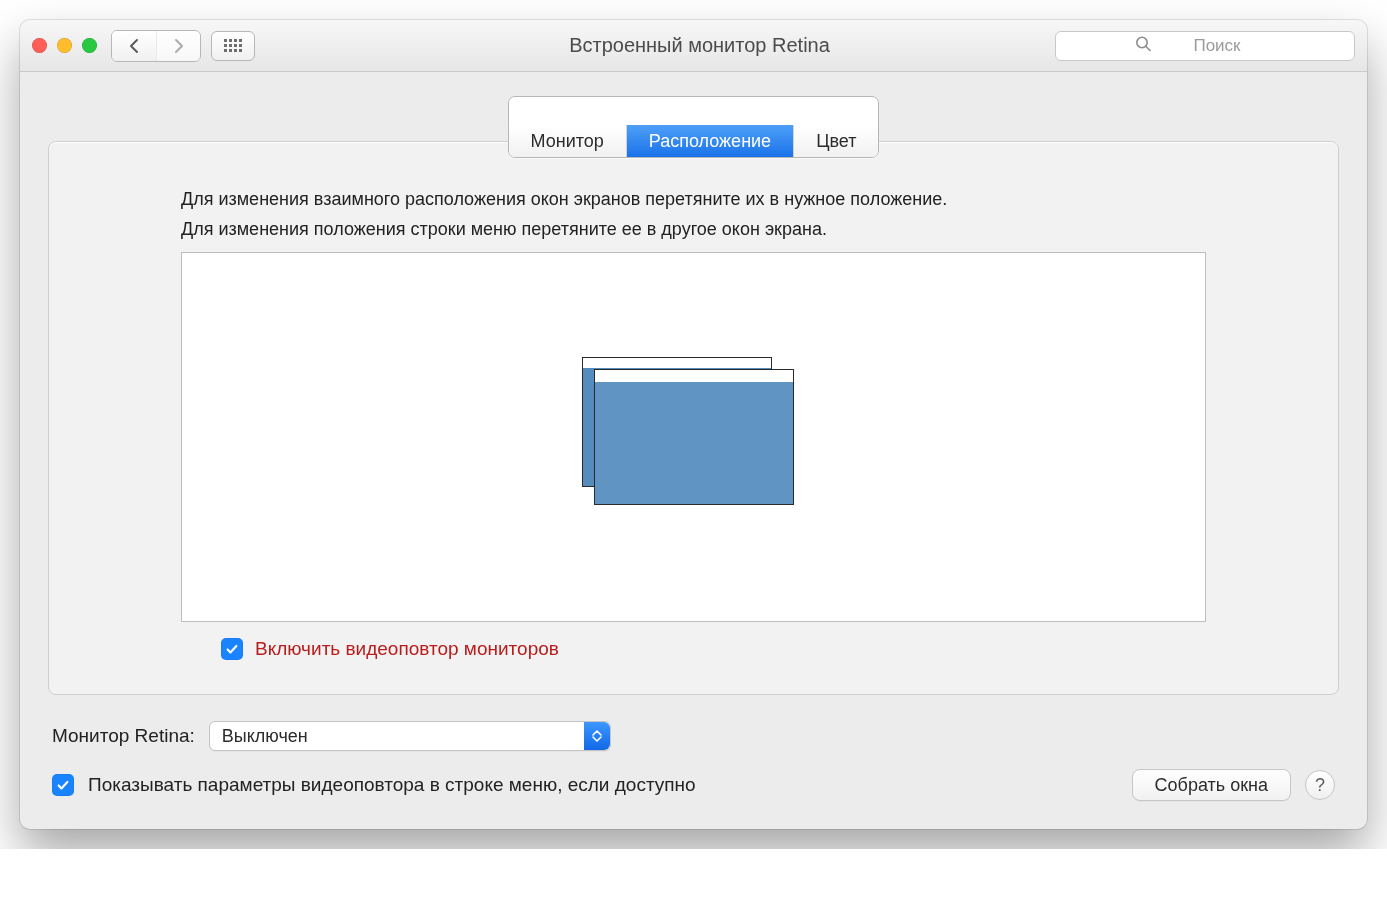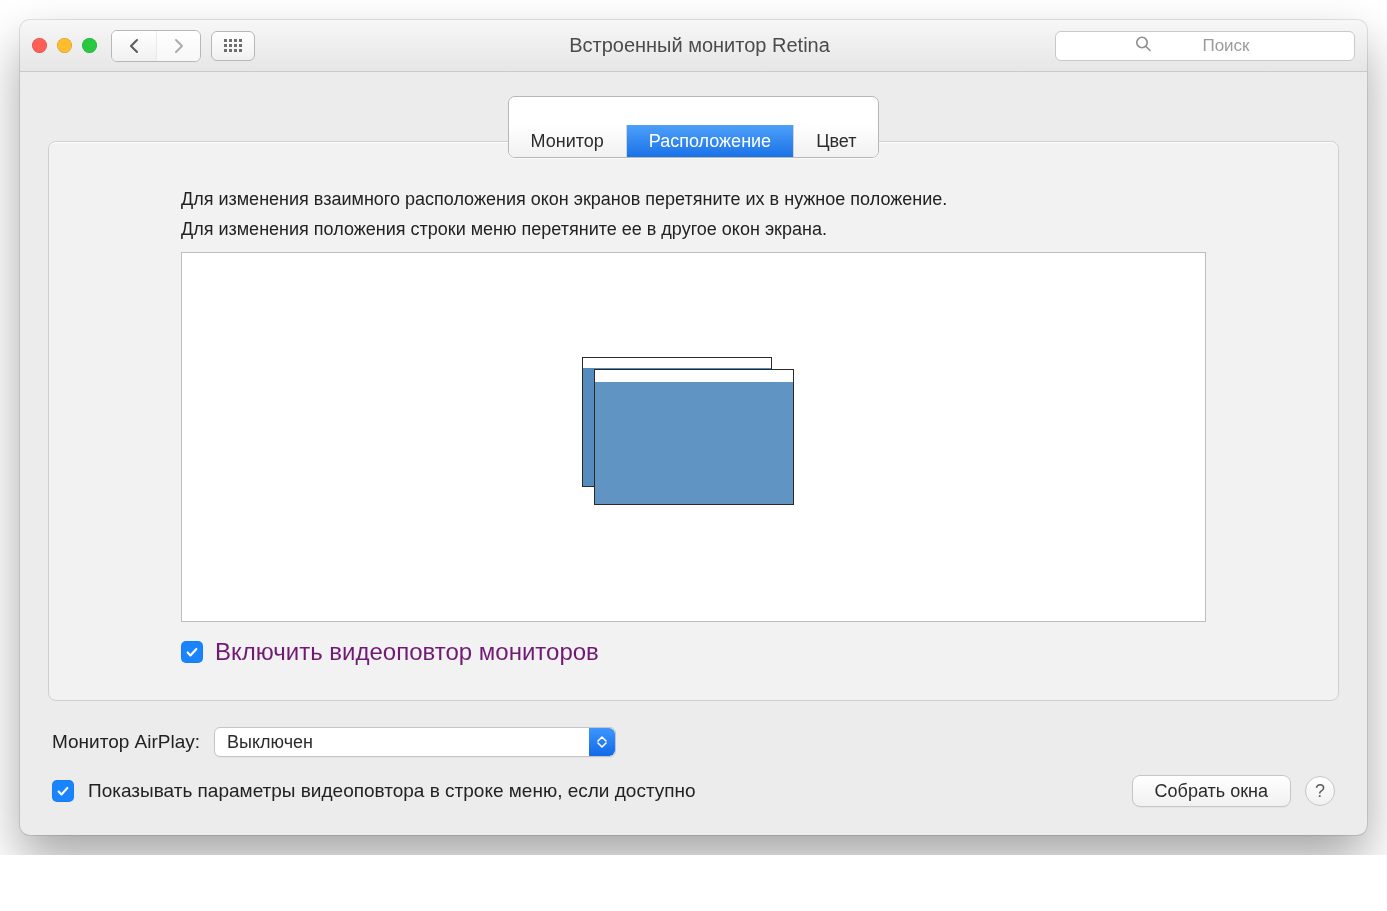--- a/index.html
+++ b/index.html
@@ -30,21 +30,21 @@
     .dot.red{background:#ff5f57;} .dot.yellow{background:#ffbd2e;} .dot.green{background:#28c940;}
     .navbtns { display:flex; border:1px solid #b7b7b7; border-radius:6px; overflow:hidden; margin-right:10px; background:#fff;}
     .navbtn{ width:44px; height:30px; background:linear-gradient(#fff,#f0f0f0); display:flex;align-items:center;justify-content:center; color:#5b5b5b;}
     .navbtn + .navbtn{ border-left:1px solid #d5d5d5;}
     .navbtn.disabled{opacity:.5;}
     .gridbtn{ width:44px; height:30px; border:1px solid #b7b7b7; border-radius:6px; background:linear-gradient(#fff,#f0f0f0); display:flex; align-items:center; justify-content:center;}
     .gridicon{ display:grid; grid-template-columns:repeat(4,3px); grid-auto-rows:3px; gap:2px;}
     .gridicon span{background:#6d6d6d;}
     .title{ position:absolute; left:12px; right:0; text-align:center; font-size:20px; color:#4b4b4b; font-weight:400;}
     .searchwrap{ margin-left:auto; position:relative;}
-    .search{ width:300px; height:30px; border:1px solid #c8c8c8; border-radius:6px; background:#fff; padding:0 10px 0 52px; font-size:17px; color:#8a8a8a;}
+    .search{ width:300px; height:30px; border:1px solid #c8c8c8; border-radius:6px; background:#fff; padding:0 10px 0 34px; font-size:17px; color:#8a8a8a;}
     .searchwrap .sicon{ position:absolute; left:80px; top:50%; transform:translateY(-50%); color:#8d8d8d; pointer-events:none;}
     .search::placeholder{ color:#9b9b9b; text-align:center;}
 
     
     .body{ padding: 24px 28px 28px 28px; }
 
     
     .tabs-wrap{ display:flex; justify-content:center; position:relative; margin-bottom:-17px; z-index:2;}
     .tabs{ display:flex; border:1px solid #b7b7b7; border-radius:7px; overflow:hidden; background:#fff; box-shadow:0 1px 0 rgba(255,255,255,.6);}
     .tab{ height:32px; padding:0 22px; font-size:18px; display:flex; align-items:center; background:linear-gradient(#ffffff,#f1f1f1); color:#2b2b2b; border-left:1px solid #d3d3d3;margin-top:28px;}
@@ -64,21 +64,21 @@
       height:370px; position:relative;
     }
     .screens{ position:absolute; left:50%; top:50%; transform:translate(-50%,-50%);}
     .scr-back{ position:absolute; left:-12px; top:-12px; width:190px; height:130px; background:#fff; border:1.5px solid #2a2a2a;}
     .scr-back .menubar{ height:10px; background:#fff;}
     .scr-back .area{ height:calc(100% - 10px); background:#558bbd;}
     .scr-front{ position:relative; width:200px; height:136px; background:#fff; border:1.5px solid #2a2a2a; box-shadow: -2px -2px 0 rgba(0,0,0,.0);}
     .scr-front .menubar{ height:12px; background:#fff;}
     .scr-front .area{ height:calc(100% - 12px); background:#5f94c3;}
 
-    .mirror-row{ display:flex; align-items:center; gap:12px; margin-top:16px; font-size:24px; color:#701a75;}
+    .mirror-row{ display:flex; align-items:center; gap:12px; margin-top:16px; font-size:19px; color:#b91c1c;margin-left:40px;}
     .chk{ width:22px; height:22px; border-radius:5px; background:#1a84ff; display:inline-flex; align-items:center; justify-content:center; color:#fff; box-shadow: inset 0 0 0 1px rgba(0,0,0,.05);}
     .chk svg{width:14px;height:14px;}
 
     .bottom{ margin-top:26px; display:flex; flex-direction:column; gap:18px; padding: 0 4px;}
     .row{ display:flex; align-items:center; gap:14px; font-size:19px; color:#222;}
     .select{ position:relative; width:402px; height:30px; border:1px solid #c4c4c4; border-radius:6px; background:#fff; display:flex; align-items:center; padding:0 34px 0 12px; font-size:18px; color:#2b2b2b; box-shadow:0 1px 0 rgba(0,0,0,.03);}
     .select .stepper{ position:absolute; right:0; top:0; bottom:0; width:26px; background:linear-gradient(#3d97ff,#1169e6); border-top-right-radius:6px; border-bottom-right-radius:6px; display:flex; flex-direction:column; align-items:center; justify-content:center; color:#fff;}
     .select .stepper svg{width:10px;height:6px;}
 
     .footer-row{ display:flex; align-items:center; justify-content:space-between;}
@@ -168,21 +168,21 @@
           <svg viewBox="0 0 16 16">
               <path d="M3 8.5 6.2 12 13 4.5" fill="none" stroke="#fff" stroke-width="2.4" stroke-linecap="round" stroke-linejoin="round"></path>
             </svg>
         </span>
         <span>Включить видеоповтор мониторов</span>
       </div>
     </div>
 
     <div class="bottom">
       <div class="row">
-        <span>Монитор AirPlay:</span>
+        <span>Монитор Retina:</span>
         <div class="select">
           <span>Выключен</span>
           <span class="stepper">
             <svg viewBox="0 0 10 6">
                 <path d="M1 5 5 1 9 5" fill="none" stroke="#fff" stroke-width="1.6" stroke-linecap="round" stroke-linejoin="round"></path>
               </svg>
             <svg viewBox="0 0 10 6">
                 <path d="M1 1 5 5 9 1" fill="none" stroke="#fff" stroke-width="1.6" stroke-linecap="round" stroke-linejoin="round"></path>
               </svg>
           </span>

